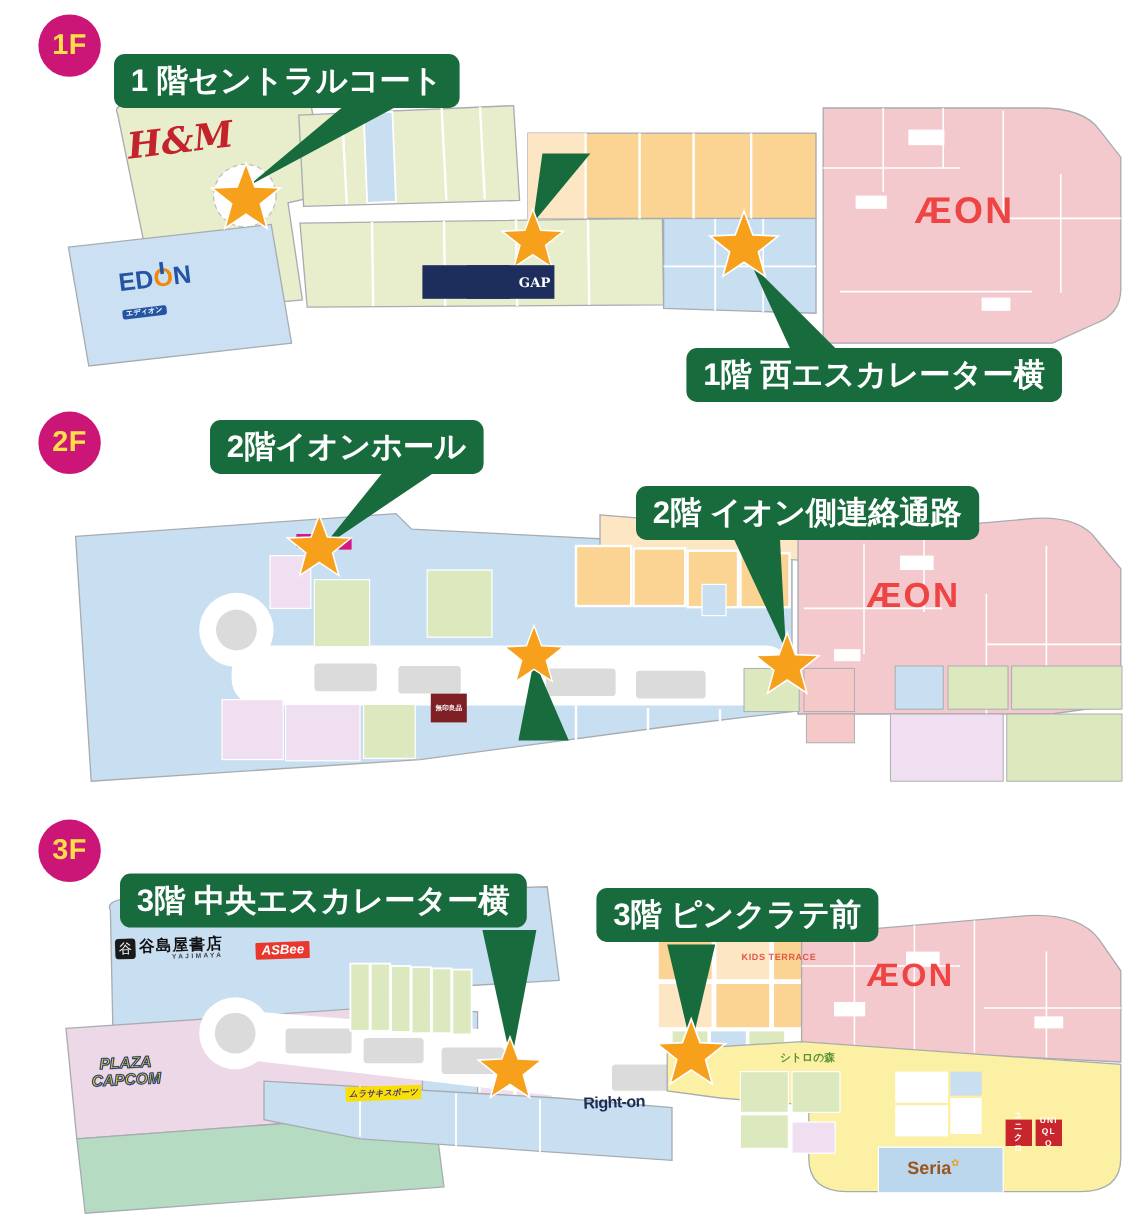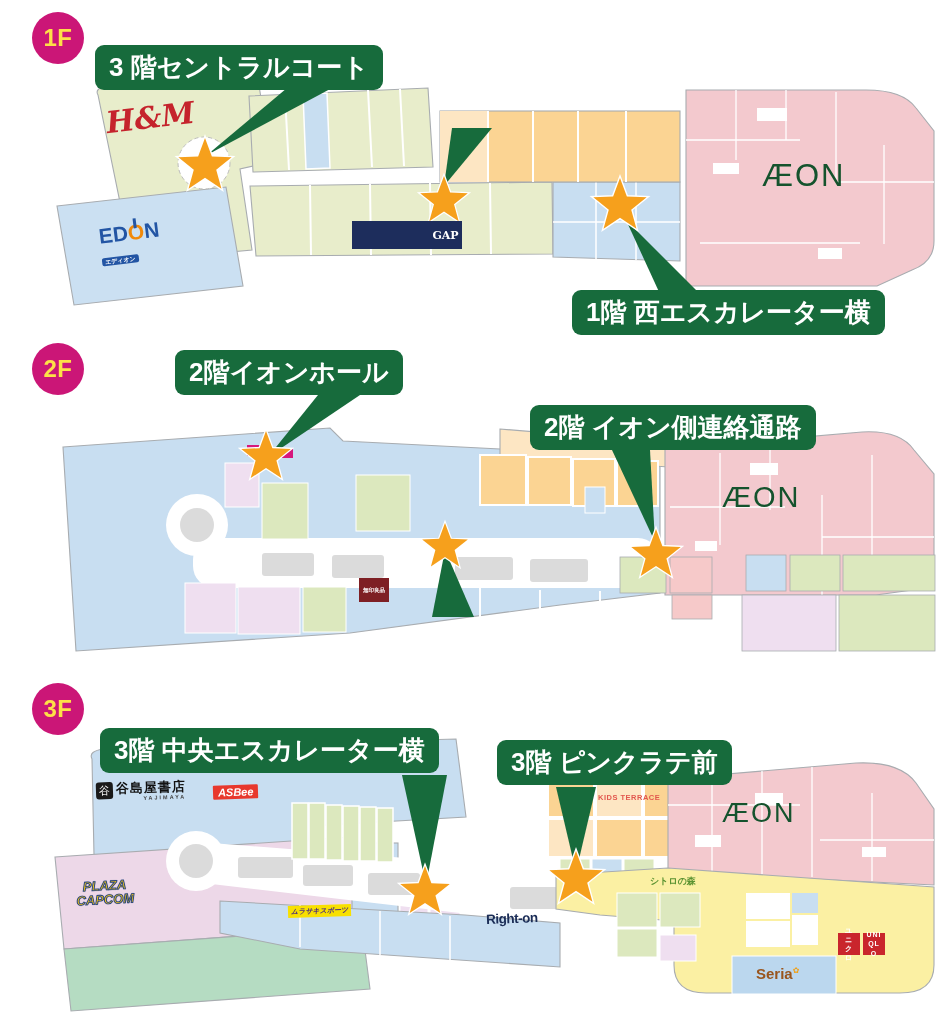--- a/index.html
+++ b/index.html
@@ -13,21 +13,21 @@
   .ol{stroke:#A8ACB0;stroke-width:1.1;}
   .badge{position:absolute;width:52px;height:52px;border-radius:50%;
          background:#CB1677;color:#fde047;font-weight:800;font-size:24px;
          display:flex;align-items:center;justify-content:center;letter-spacing:.5px;}
   .callout{position:absolute;background:#176B3C;color:#fff;font-weight:700;
            font-size:26px;line-height:1.2;padding:7px 14px;border-radius:9px;
            white-space:nowrap;}
   .logo{position:absolute;white-space:nowrap;}
   .hm{font-family:"DejaVu Serif","Liberation Serif",serif;font-style:italic;
       font-weight:700;font-size:30px;color:#C5232C;transform:rotate(-7deg);}
-  .aeon{font-weight:400;color:#14532d;letter-spacing:2px;}
+  .aeon{font-weight:700;color:#ef4444;letter-spacing:2px;}
   .edion{transform:rotate(-7deg);font-weight:800;font-size:21px;line-height:1;}
   .edion .b{color:#2355A4;} 
   .edion-o{color:#F0890A;position:relative;display:inline-block;}
   .edion-o::after{content:"";position:absolute;left:50%;top:-3px;width:3px;height:10px;
                   background:#2355A4;transform:translateX(-50%);}
   .edion-sub{display:inline-block;background:#2355A4;color:#fff;font-size:6px;
              font-weight:700;border-radius:2px;padding:1px 3px;margin-top:1px;}
   .gapbox{width:33px;height:28px;background:#1D2D5C;color:#fff;display:flex;
           align-items:center;justify-content:center;
           font-family:"DejaVu Serif","Liberation Serif",serif;font-size:11px;font-weight:700;padding-left:40px;}
@@ -39,21 +39,21 @@
   .yaji .t1{font-size:13px;font-weight:700;color:#111;letter-spacing:1px;line-height:1.1;}
   .yaji .t2{display:block;font-size:5.5px;color:#444;letter-spacing:2px;text-align:right;font-weight:700;}
   .asbee{background:#E8382D;color:#fff;font-weight:800;font-style:italic;font-size:11px;
          padding:1px 5px;transform:rotate(-2deg);border-radius:1px;}
   .plaza{transform:rotate(-3deg);text-align:center;font-weight:900;font-style:italic;
          font-size:13px;line-height:1.05;color:#F6C715;
          -webkit-text-stroke:0.9px #27457E;text-shadow:0 0 1px #27457E;}
   .murasaki{background:#F8E000;color:#4B2D7F;font-weight:800;font-style:italic;
             font-size:7px;padding:1px 3px;transform:rotate(-2deg);}
   .righton{color:#1B2D57;font-weight:900;font-size:13.5px;letter-spacing:-.5px;transform:rotate(-2deg);}
-  .kids{color:#E2574D;font-weight:800;font-size:7.5px;letter-spacing:.5px;}
+  .kids{color:#E2574D;font-weight:800;font-size:7.5px;letter-spacing:.5px;margin-left:20px;}
   .shitoro{color:#5A9231;font-weight:800;font-size:9px;}
   .seria{color:#99551D;font-weight:800;font-size:15px;}
   .seria .fl{font-size:8px;color:#F0A11A;vertical-align:super;}
   .redbox{position:absolute;width:22px;height:22px;background:#C9252C;color:#fff;
           font-weight:800;font-size:7px;line-height:1.3;letter-spacing:1px;
           display:flex;align-items:center;justify-content:center;text-align:center;}
   .redbox .wrap{width:16px;word-break:break-all;}
 </style>
 </head>
 <body>
@@ -83,21 +83,21 @@
     <circle cx="204" cy="163" r="26" fill="#fff" stroke="#BDBDBD" stroke-width="1" stroke-dasharray="4 3"></circle>
     <polygon points="287,88 332,88 207,155" fill="#176B3C"></polygon>
     <polygon points="452,128 492,128 444,186" fill="#176B3C"></polygon>
     <polygon points="660,294 700,294 626,220" fill="#176B3C"></polygon>
     <use href="#star5" fill="#F6A01C" stroke="#fff" stroke-width="5" paint-order="stroke" transform="translate(205,166) scale(0.56)"></use>
     <use href="#star5" fill="#F6A01C" stroke="#fff" stroke-width="5" paint-order="stroke" transform="translate(444,201) scale(0.5)"></use>
     <use href="#star5" fill="#F6A01C" stroke="#fff" stroke-width="5" paint-order="stroke" transform="translate(620,206) scale(0.56)"></use>
   </svg>
 
   <div class="badge" style="left:32px;top:12px">1F</div>
-  <div class="callout" style="left:95px;top:45px">3 階セントラルコート</div>
+  <div class="callout" style="left:95px;top:45px">1 階セントラルコート</div>
   <div class="callout" style="left:572px;top:290px">1階 西エスカレーター横</div>
 
   <div class="logo hm" style="left:106px;top:100px">H&amp;M</div>
   <div class="logo edion" style="left:100px;top:222px">
     <span class="b">ED</span><span class="edion-o">O</span><span class="b">N</span>
     <br><span class="edion-sub">エディオン</span>
   </div>
   <div class="logo gapbox" style="left:352px;top:221px">GAP</div>
   <div class="logo gapbox" style="left:389px;top:221px">GAP</div>
   <div class="logo aeon" style="left:762px;top:158px;font-size:31px">ÆON</div>

